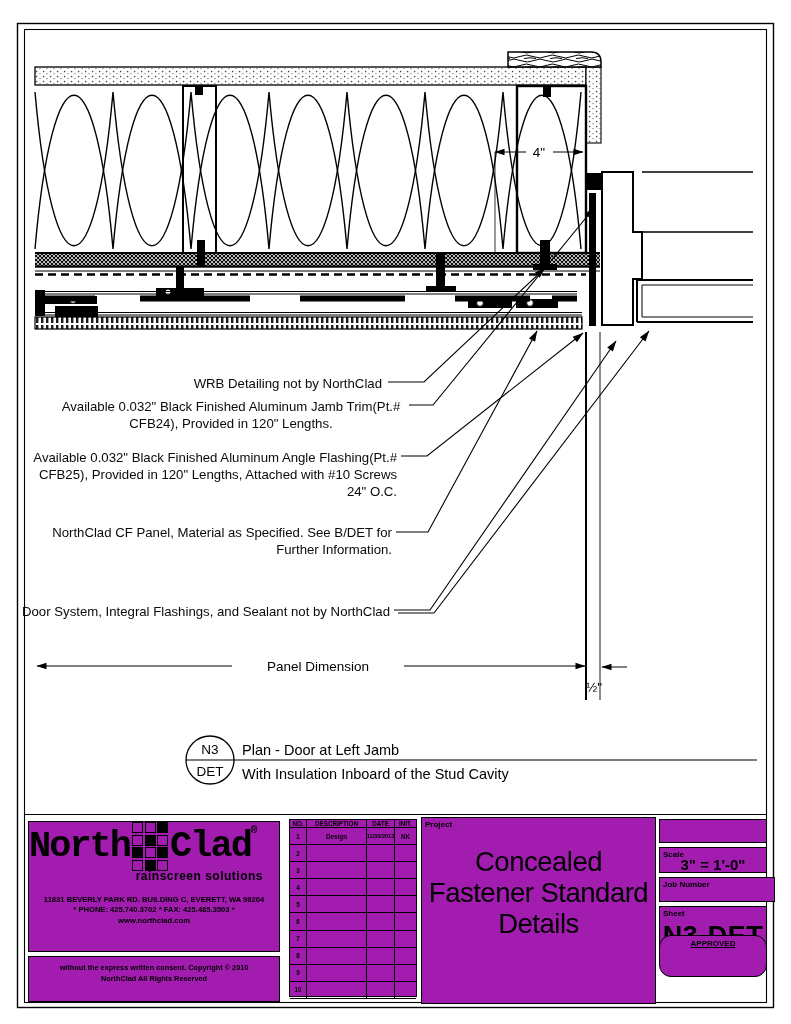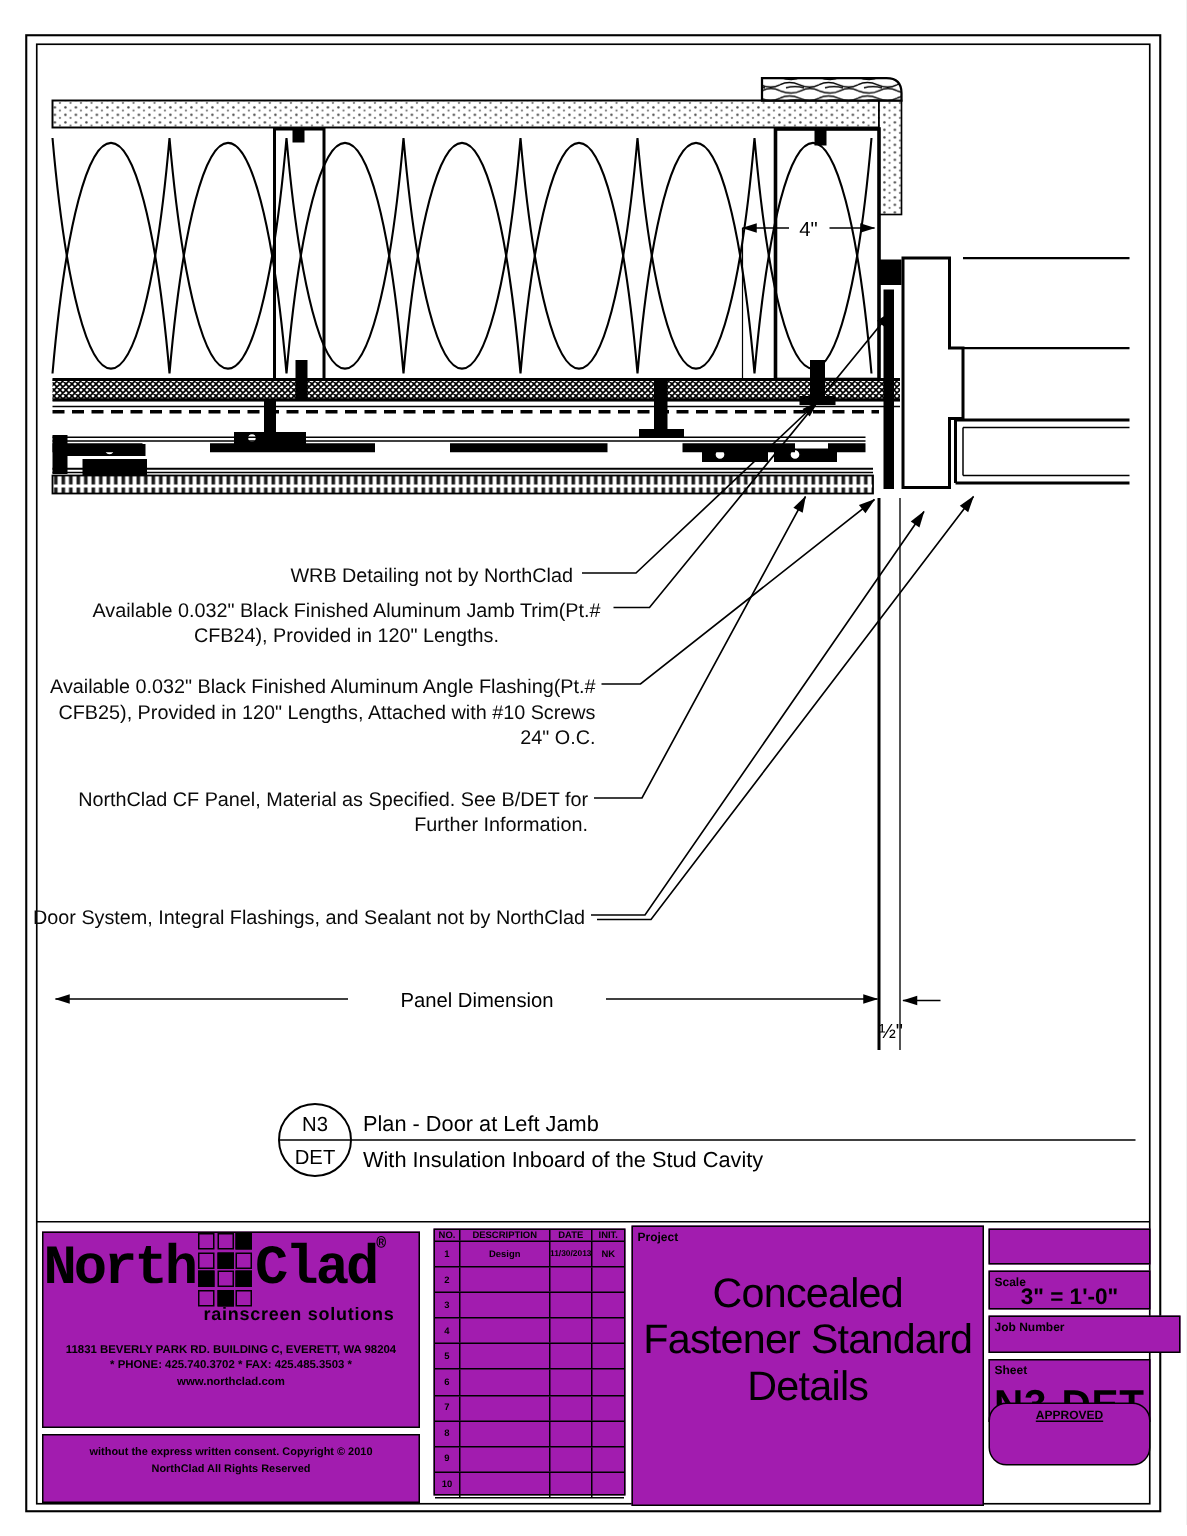--- a/index.html
+++ b/index.html
@@ -339,21 +339,21 @@
     </div>
   </div>
 
   <div class="tb-box" style="left:659px;top:819px;width:108px;height:24px;border-width:1.3px;"></div>
 
   <div class="tb-box" style="left:659px;top:847px;width:108px;height:26px;border-width:1.3px;">
     <div class="tb-label">Scale</div>
     <div class="scale-val">3" = 1'-0"</div>
   </div>
 
-  <div class="tb-box" style="left:659px;top:877px;width:128px;height:25px;border-width:1.3px;">
+  <div class="tb-box" style="left:659px;top:877px;width:116px;height:25px;border-width:1.3px;">
     <div class="tb-label">Job Number</div>
   </div>
 
   <div class="tb-box" style="left:659px;top:906px;width:108px;height:42px;border-width:1.3px;">
     <div class="tb-label">Sheet</div>
     <div class="sheet-val">N3-DET</div>
   </div>
 
   <div class="tb-box" style="left:659px;top:935px;width:108px;height:42px;border-width:1.3px;border-radius:12px;">
     <div class="approved-lbl">APPROVED</div>

